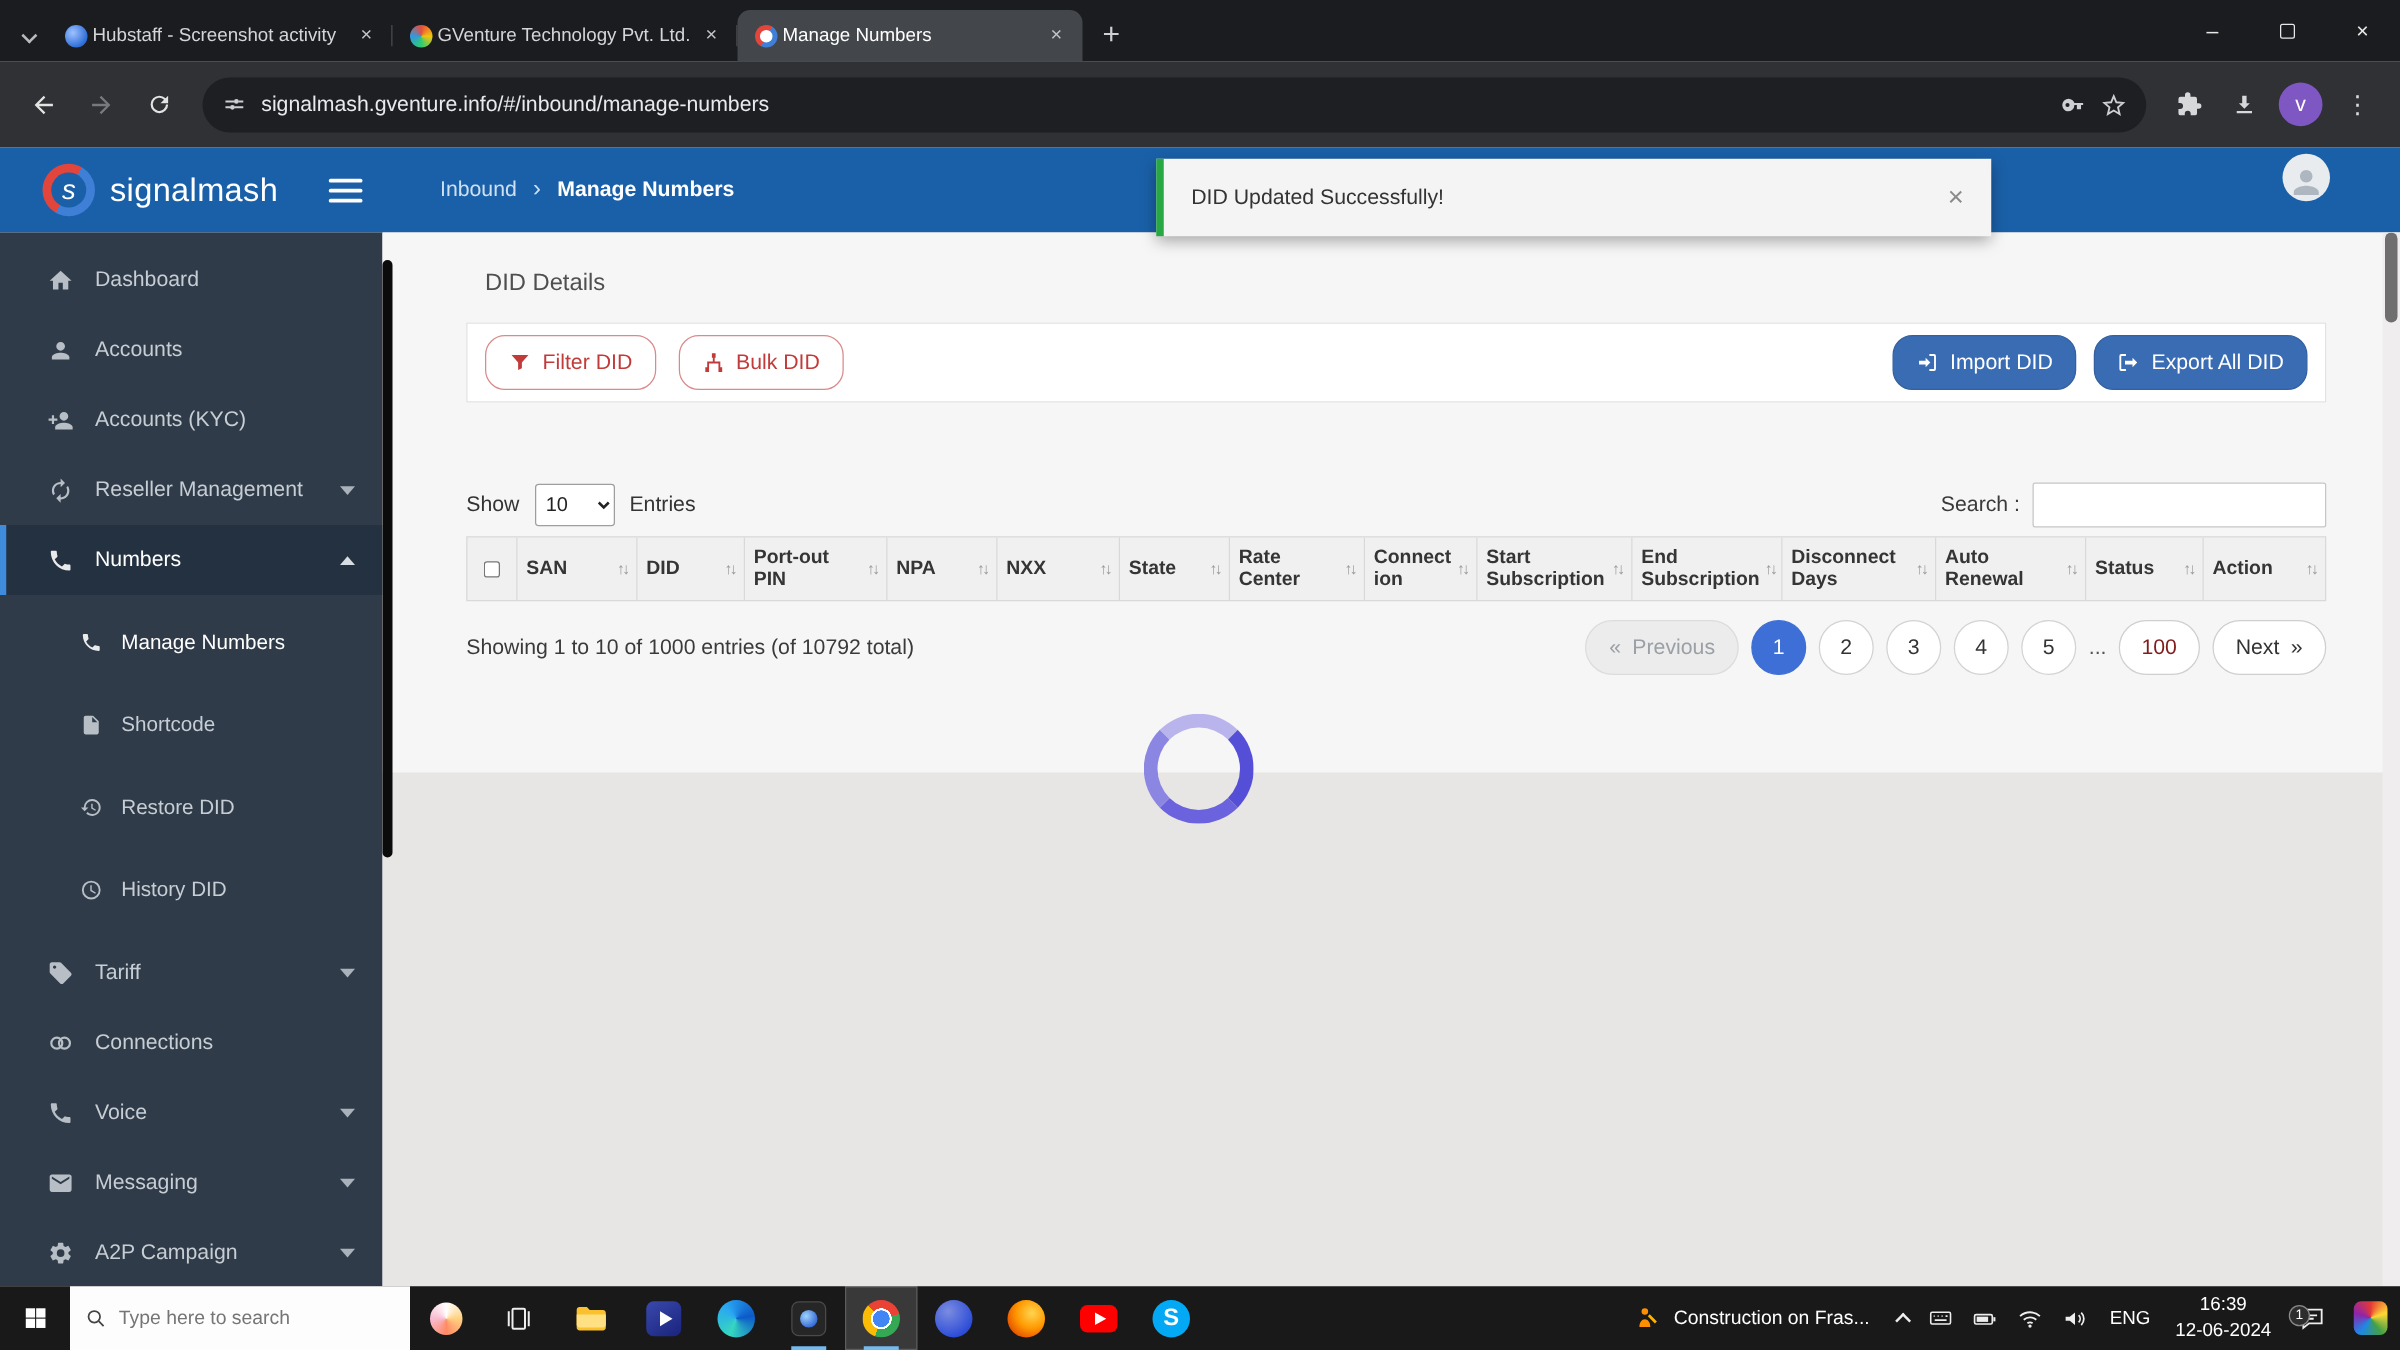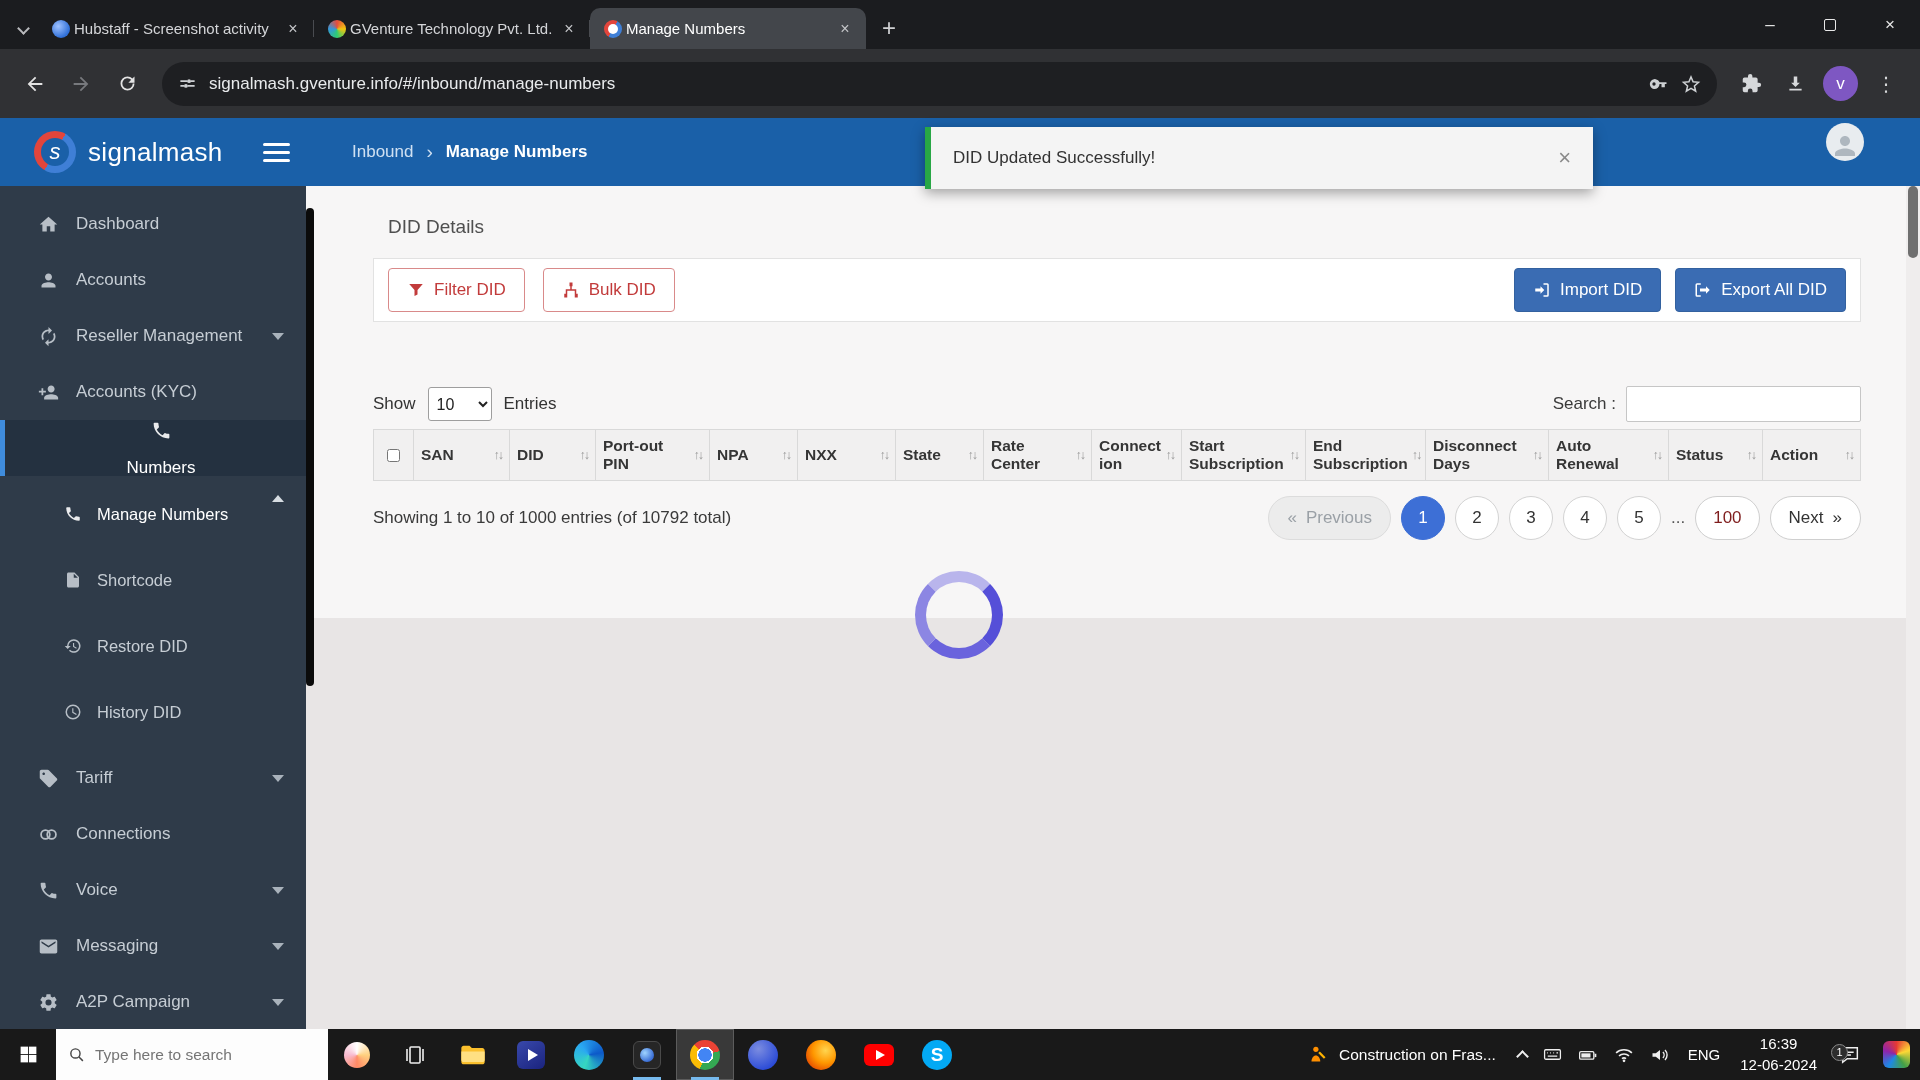--- a/index.html
+++ b/index.html
@@ -51,39 +51,39 @@
   .bc-sep { color:#cfe0f2; font-size:19px; }
   .bc-current { color:#fff; font-weight:bold; }
   .toast { position:absolute; left:925px; top:9px; width:668px; height:62px; background:#f4f4f4; border-left:6px solid #28a745; box-shadow:0 4px 12px rgba(0,0,0,.35); display:flex; align-items:center; padding:0 22px; color:#333; font-size:17px; z-index:20; }
   .toast-close { margin-left:auto; color:#8a8a8a; font-size:22px; }
   .header-avatar { position:absolute; right:56px; top:5px; width:38px; height:38px; border-radius:50%; background:#e8ecef; display:flex; align-items:flex-end; justify-content:center; overflow:hidden; }
 
   
   .app-body { position:relative; height:843px; display:flex; }
   .sidebar { width:306px; flex:none; background:#2f3b49; color:#c6cdd4; padding-top:10px; }
   .side-item { height:56px; display:flex; align-items:center; gap:17px; padding:0 22px 0 38px; font-size:17px; }
-  .side-item.active { background:#243140; border-left:5px solid #3f8cdc; padding-left:33px; color:#fff;flex-direction:column; }
+  .side-item.active { background:#243140; border-left:5px solid #3f8cdc; padding-left:33px; color:#fff; }
   .icn { width:21px; height:21px; flex:none; fill:currentColor; opacity:.9; }
   .icn.stroke { fill:none; stroke:currentColor; stroke-width:2; }
   .caret { margin-left:auto; width:0; height:0; }
   .caret-down { border-left:6px solid transparent; border-right:6px solid transparent; border-top:7px solid #a9b2bb; }
   .caret-up { border-left:6px solid transparent; border-right:6px solid transparent; border-bottom:7px solid #d7dde2; }
   .submenu { padding:5px 0; }
   .sub-item { height:66px; display:flex; align-items:center; gap:15px; padding-left:64px; font-size:16.5px; }
   .sub-item .icn { width:18px; height:18px; }
   .sub-item.current { color:#fff; }
   .sidebar-scroll-thumb { position:absolute; left:306px; top:22px; width:8px; height:478px; background:#0b0b0b; border-radius:4px; z-index:6; }
 
   .main { flex:1; position:relative; background:#e8e5e5; overflow:hidden; }
   .panel { position:absolute; left:0; right:0; top:0; height:432px; background:#f7f6f6; }
   .page-title { position:absolute; left:82px; top:30px; font-size:19px; color:#4f4f4f; }
   .toolbar-card { position:absolute; left:67px; top:72px; width:1488px; height:64px; background:#fff; border:1px solid #e2e2e2; display:flex; align-items:center; justify-content:space-between; padding:0 14px; }
   .btn-group { display:flex; align-items:center; gap:18px; }
   .btn-group.right { gap:14px; }
-  .btn { display:flex; align-items:center; gap:9px; height:44px; padding:0 18px; border-radius:4px; font-size:17px; cursor:pointer; }
+  .btn { display:flex; align-items:center; gap:9px; height:44px; padding:0 18px; border-radius:16px; font-size:17px; cursor:pointer; }
   .btn-red { background:#fff; border:1px solid #d98a8a; color:#c23b3b; }
   .btn-blue { background:#3a6cb3; border:1px solid #33619f; color:#fff; }
   .bicn { width:18px; height:18px; fill:currentColor; flex:none; }
 
   .list-controls { position:absolute; left:67px; top:198px; width:1488px; height:40px; display:flex; align-items:center; font-size:17px; color:#333; }
   .page-size-select { width:64px; height:34px; margin:0 12px; font-size:16px; font-family:"Liberation Sans", sans-serif; color:#222; border:1px solid #9e9e9e; border-radius:3px; background:#fff; padding:0 4px; }
   .search-label { margin-left:auto; margin-right:10px; color:#3a3a3a; }
   .table-search-input { width:235px; height:36px; border:1px solid #c6c6c6; border-radius:2px; background:#fff; font-size:16px; padding:0 8px; font-family:"Liberation Sans", sans-serif; }
 
   .table-head { position:absolute; left:67px; top:243px; width:1488px; display:flex; background:#f1f0f0; border:1px solid #d9d9d9; min-height:52px; }
@@ -278,30 +278,30 @@
         <span>Dashboard</span>
       </div>
       <div class="side-item">
         <svg class="icn" viewBox="0 0 24 24">
             <path d="M12 12c2.2 0 4-1.8 4-4s-1.8-4-4-4-4 1.8-4 4 1.8 4 4 4zm0 2c-2.7 0-8 1.3-8 4v2h16v-2c0-2.7-5.3-4-8-4z"></path>
           </svg>
         <span>Accounts</span>
       </div>
       <div class="side-item">
         <svg class="icn" viewBox="0 0 24 24">
+            <path d="M15 12c2.2 0 4-1.8 4-4s-1.8-4-4-4-4 1.8-4 4 1.8 4 4 4zM6 10V7H4v3H1v2h3v3h2v-3h3v-2H6zm9 4c-2.7 0-8 1.3-8 4v2h16v-2c0-2.7-5.3-4-8-4z"></path>
+          </svg>
+        <span>Accounts (KYC)</span>
+      </div>
+      <div class="side-item">
+        <svg class="icn" viewBox="0 0 24 24">
             <path d="M12 6v3l4-4-4-4v3c-4.4 0-8 3.6-8 8 0 1.6.5 3 1.3 4.3l1.5-1.5A5.9 5.9 0 016 12c0-3.3 2.7-6 6-6zm6.7 1.7l-1.5 1.5c.5.9.8 1.8.8 2.8 0 3.3-2.7 6-6 6v-3l-4 4 4 4v-3c4.4 0 8-3.6 8-8 0-1.6-.5-3-1.3-4.3z"></path>
           </svg>
         <span>Reseller Management</span>
         <span class="caret caret-down"></span>
-      </div>
-      <div class="side-item">
-        <svg class="icn" viewBox="0 0 24 24">
-            <path d="M15 12c2.2 0 4-1.8 4-4s-1.8-4-4-4-4 1.8-4 4 1.8 4 4 4zM6 10V7H4v3H1v2h3v3h2v-3h3v-2H6zm9 4c-2.7 0-8 1.3-8 4v2h16v-2c0-2.7-5.3-4-8-4z"></path>
-          </svg>
-        <span>Accounts (KYC)</span>
       </div>
       <div class="side-item active">
         <svg class="icn" viewBox="0 0 24 24">
             <path d="M6.6 10.8c1.4 2.8 3.8 5.1 6.6 6.6l2.2-2.2c.3-.3.7-.4 1-.2 1.1.4 2.3.6 3.6.6.6 0 1 .4 1 1V20c0 .6-.4 1-1 1-9.4 0-17-7.6-17-17 0-.6.4-1 1-1h3.5c.6 0 1 .4 1 1 0 1.2.2 2.4.6 3.6.1.3 0 .7-.2 1l-2.3 2.2z"></path>
           </svg>
         <span>Numbers</span>
         <span class="caret caret-up"></span>
       </div>
 
       <div class="submenu">

